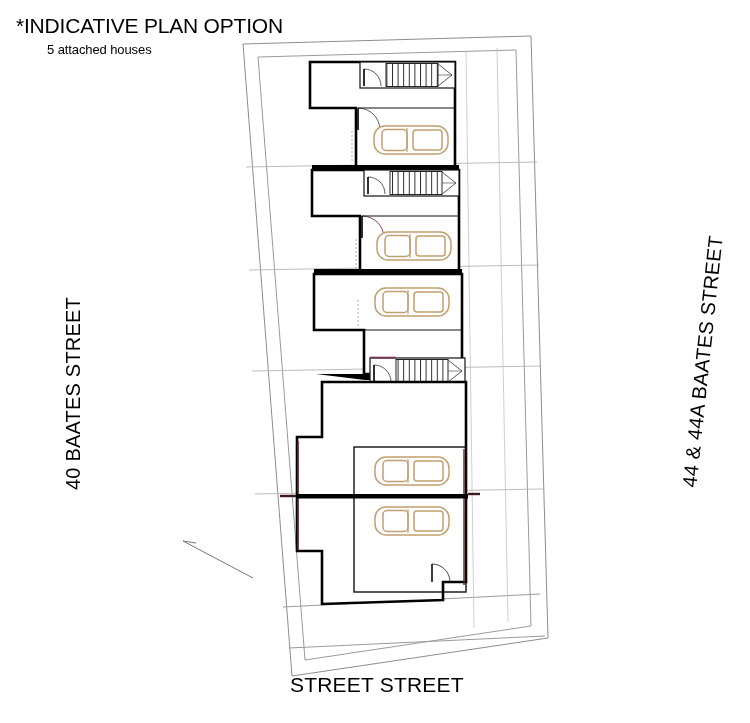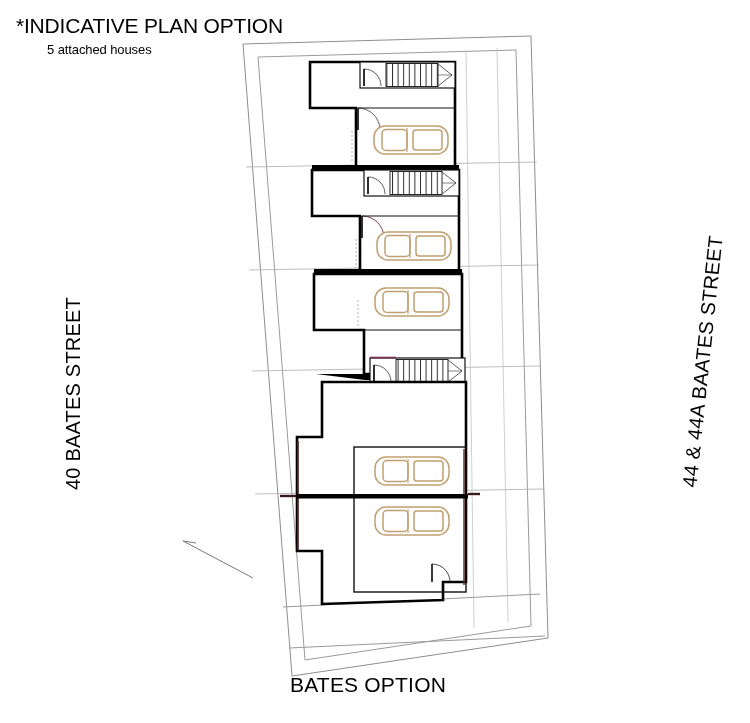--- a/index.html
+++ b/index.html
@@ -274,15 +274,15 @@
   </svg>
 
   <div class="txt" id="title-line-1">*INDICATIVE PLAN OPTION</div>
 
   <div class="txt" id="title-line-2">5 attached houses</div>
 
   <div class="txt" id="label-left-street">40 BAATES STREET</div>
 
   <div class="txt" id="label-right-street">44 &amp; 44A BAATES STREET</div>
 
-  <div class="txt" id="label-bottom-street">BATES OPTION</div>
+  <div class="txt" id="label-bottom-street">STREET STREET</div>
 
 </div>
 
 </body></html>

